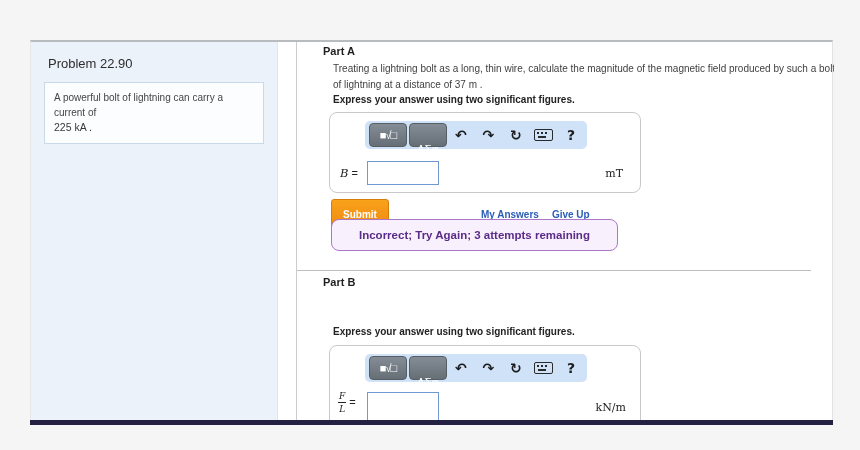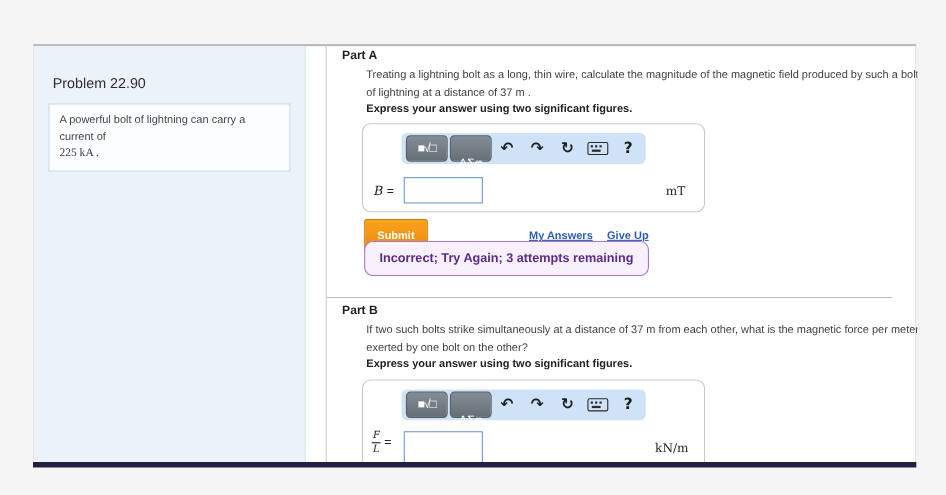--- a/index.html
+++ b/index.html
@@ -14,32 +14,32 @@
     background:#ffffff;border-top:2px solid #b9bcbe;
     border-left:1px solid #e7e7e7;border-right:1px solid #e2e2e2;
     box-sizing:border-box;
   }
   .bottom-bar{position:absolute;left:-1px;bottom:0;width:803px;height:5px;background:#232041;}
   
   .left-panel{
     position:absolute;left:0;top:0;width:247px;height:378px;
     background:#ecf2fa;border-right:1px solid #dfe6ee;box-sizing:border-box;
   }
-  .panel-title{margin:26px 0 11px 17px;font-size:13px;color:#2d2d2d;}
+  .panel-title{margin:14px 0 11px 17px;font-size:13px;color:#2d2d2d;}
   .statement-box{
     margin:0 13px;background:#fbfdff;border:1px solid #c9d9ea;
     padding:8px 9px;font-size:10px;color:#454545;line-height:1.45;
   }
-  .statement-value{display:block;font-family:Liberation Serif, serif;font-size:10.5px;color:#3a3a3a;}
+  .statement-value{display:block;font-family:Liberation Sans, sans-serif;font-size:10.5px;color:#3a3a3a;}
   
   .main{
     position:absolute;left:265px;top:0;width:538px;height:379px;
     border-left:1px solid #cccccc;box-sizing:border-box;overflow:hidden;
   }
-  .part-header{position:absolute;left:14px;font-size:11px;font-weight:bold;color:#1f1f1f;}
+  .part-header{position:absolute;left:26px;font-size:11px;font-weight:bold;color:#1f1f1f;}
   .question{position:absolute;left:36px;width:505px;font-size:10px;color:#3f3f3f;line-height:1.55;}
   .instruction{position:absolute;left:36px;font-size:10px;font-weight:bold;color:#222;}
   .part-divider{position:absolute;left:0;top:228px;width:514px;height:1px;background:#bfbfbf;}
   
   .answer-box{
     position:absolute;left:32px;width:312px;
     border:1px solid #c9c9c9;border-radius:8px;background:#fff;box-sizing:border-box;
   }
   .toolbar{
     position:absolute;left:35px;top:8px;width:222px;height:28px;
@@ -90,21 +90,21 @@
     font-family:"Liberation Sans",sans-serif;
   }
   .ans-link{font-size:10px;font-weight:bold;color:#2a5db6;text-decoration:underline;cursor:pointer;}
   .link-1{margin-left:46px;padding-left:46px;}
   .link-2{margin-left:13px;}
   
   .feedback{
     position:absolute;left:34px;top:177px;display:inline-block;
     border:1px solid #a978c8;border-radius:8px;background:#f9f0fd;
     color:#5a2b87;font-size:11.5px;font-weight:bold;line-height:30px;
-    padding:0 13px;white-space:nowrap;
+    padding:0 27px;white-space:nowrap;
   }
 </style>
 </head>
 <body>
 
 <div class="card">
 
   <aside class="left-panel">
     <div class="panel-title">Problem 22.90</div>
     <div class="statement-box">
@@ -147,21 +147,20 @@
       <button class="submit-btn">Submit</button>
       <span class="ans-link link-1">My Answers</span>
       <span class="ans-link link-2">Give Up</span>
     </div>
 
     <div class="feedback">Incorrect; Try Again; 3 attempts remaining</div>
 
     <div class="part-divider"></div>
 
     <div class="part-header" style="top:234px;">Part B</div>
-    <div class="question" style="top:251px;">If two such bolts strike simultaneously at a distance of 37 m from each other, what is the magnetic force per meter exerted by one bolt on the other?</div>
     <div class="instruction" style="top:284px;">Express your answer using two significant figures.</div>
 
     <div class="answer-box" style="top:303px;height:95px;">
       <div class="toolbar">
         <button class="tb-btn">
           <span class="eq-glyph">■√□</span>
         </button>
         <button class="tb-btn">
           <span class="sym-glyph">ΑΣφ</span>
         </button>

